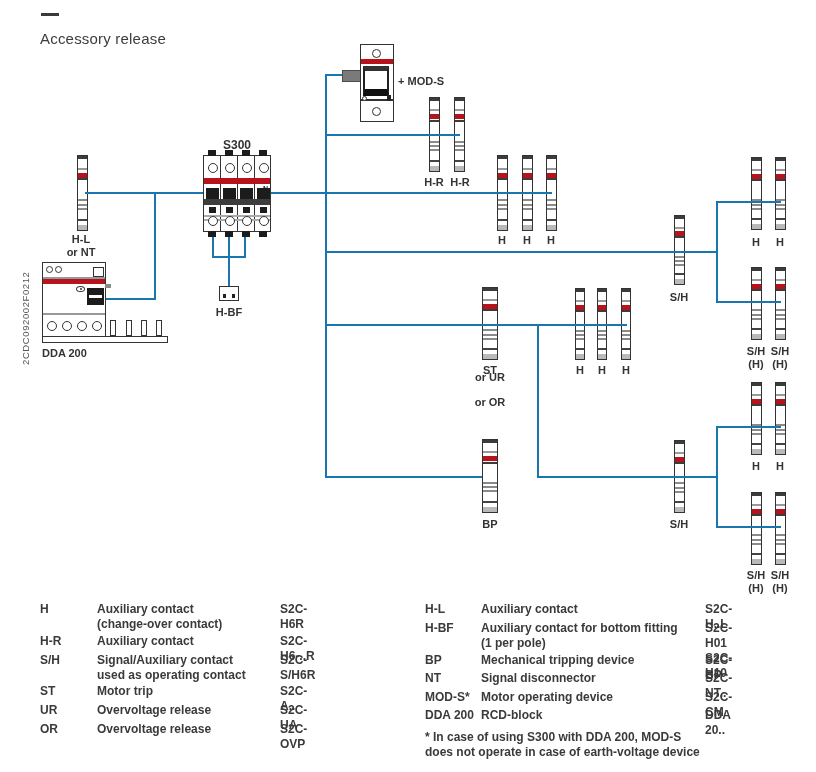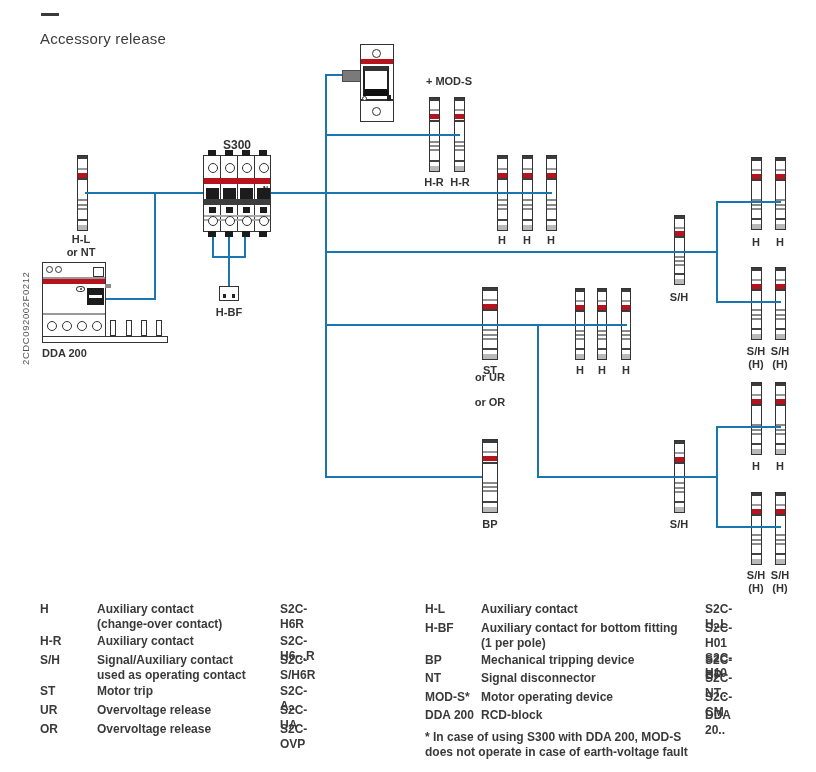--- a/index.html
+++ b/index.html
@@ -191,21 +191,21 @@
     <div class="ring" style="left:34px; top:58px; width:10px; height:10px;"></div>
     <div class="ring" style="left:49px; top:58px; width:10px; height:10px;"></div>
   </div>
 
   <div class="box" style="left:219px; top:286px; width:20px; height:15px;">
     <div style="position:absolute; left:3px;  bottom:2px; width:3px; height:4px; background:#222;"></div>
     <div style="position:absolute; right:3px; bottom:2px; width:3px; height:4px; background:#222;"></div>
   </div>
 
   <div class="dlabel" style="left:207px; top:139px; width:60px; font-size:12px;">S300</div>
-  <div class="dlabel" style="left:398px; top:75px; width:70px; text-align:center;margin-left:16px;">+ MOD-S</div>
+  <div class="dlabel" style="left:398px; top:75px; width:70px; text-align:left;">+ MOD-S</div>
   <div class="dlabel" style="left:414px; top:176px; width:40px;">H-R</div>
   <div class="dlabel" style="left:440px; top:176px; width:40px;">H-R</div>
   <div class="dlabel" style="left:61px; top:233px; width:40px;">H-L</div>
   <div class="dlabel" style="left:61px; top:246px; width:40px;">or NT</div>
   <div class="dlabel" style="left:42px; top:347px; width:70px; text-align:left;">DDA 200</div>
   <div class="dlabel" style="left:204px; top:306px; width:50px;">H-BF</div>
   <div class="dlabel" style="left:482px; top:234px; width:40px;">H</div>
   <div class="dlabel" style="left:507px; top:234px; width:40px;">H</div>
   <div class="dlabel" style="left:531px; top:234px; width:40px;">H</div>
   <div class="dlabel" style="left:659px; top:291px; width:40px;">S/H</div>
@@ -290,15 +290,15 @@
     <div class="ldesc">Motor operating device</div>
     <div class="lpart">S2C-CM</div>
   </div>
   <div class="lrow rcol" style="left:425px; top:708px;">
     <div class="lterm">DDA 200</div>
     <div class="ldesc">RCD-block</div>
     <div class="lpart">DDA 20..</div>
   </div>
 
   <div class="footnote">* In case of using S300 with DDA 200, MOD-S
-does not operate in case of earth-voltage fault</div>
+does not operate in case of earth-voltage device</div>
 
 </div>
 
 </body></html>

